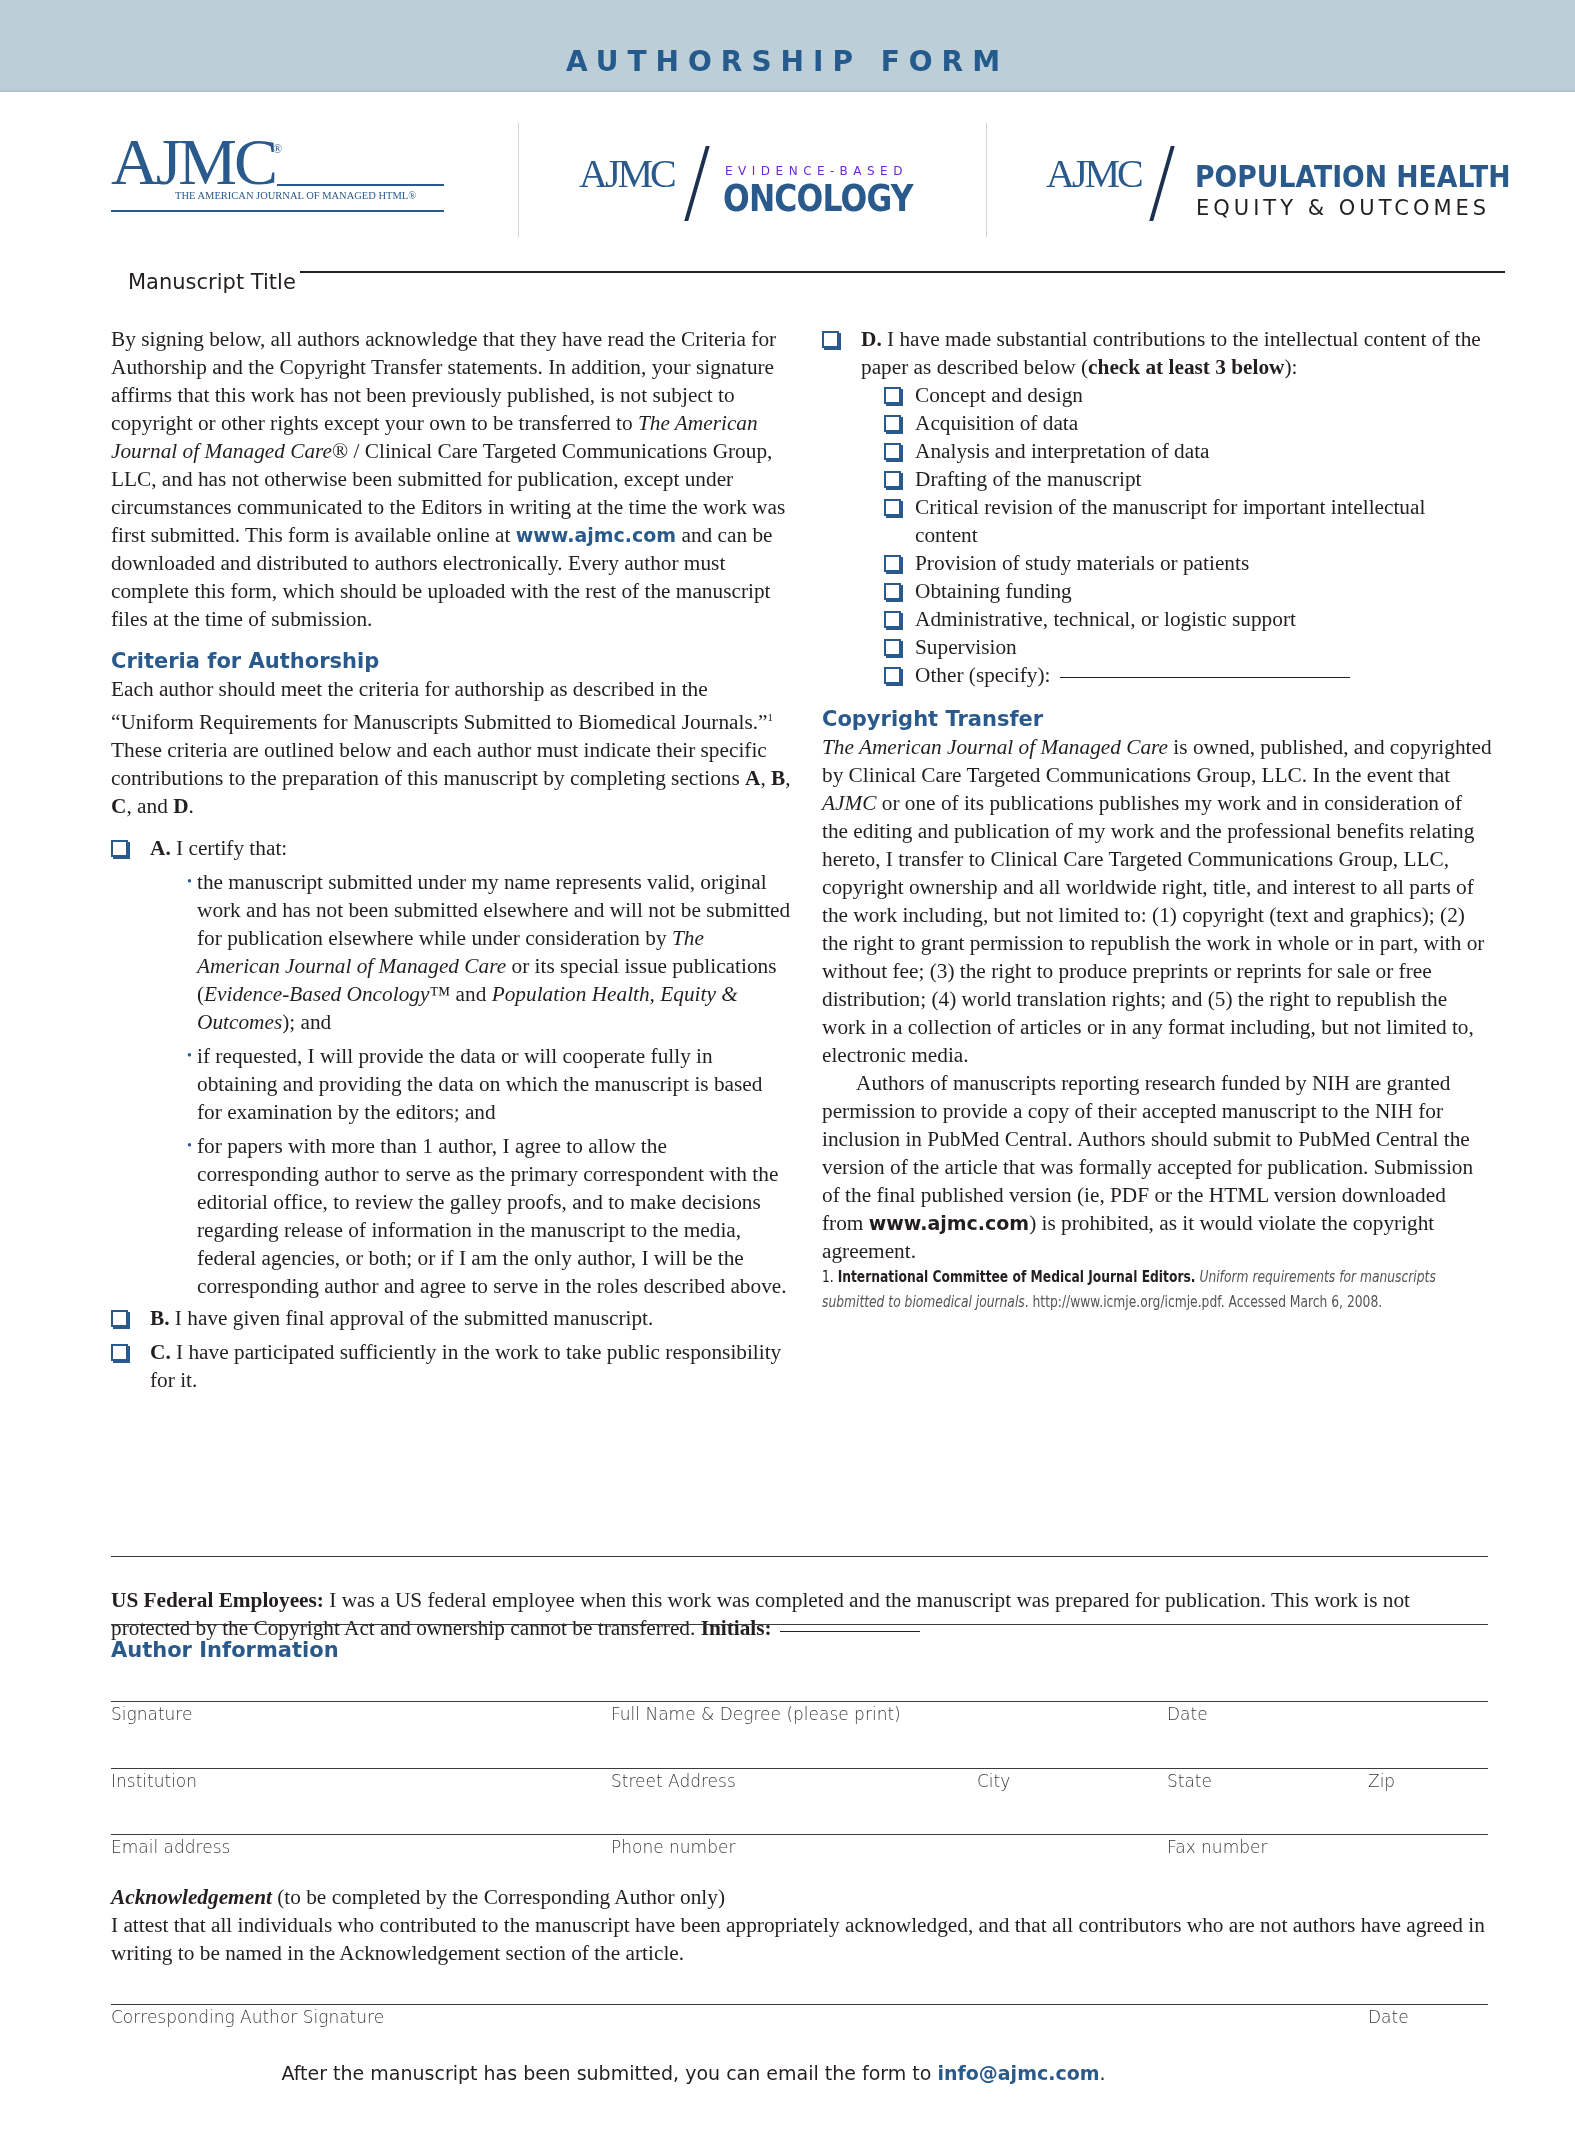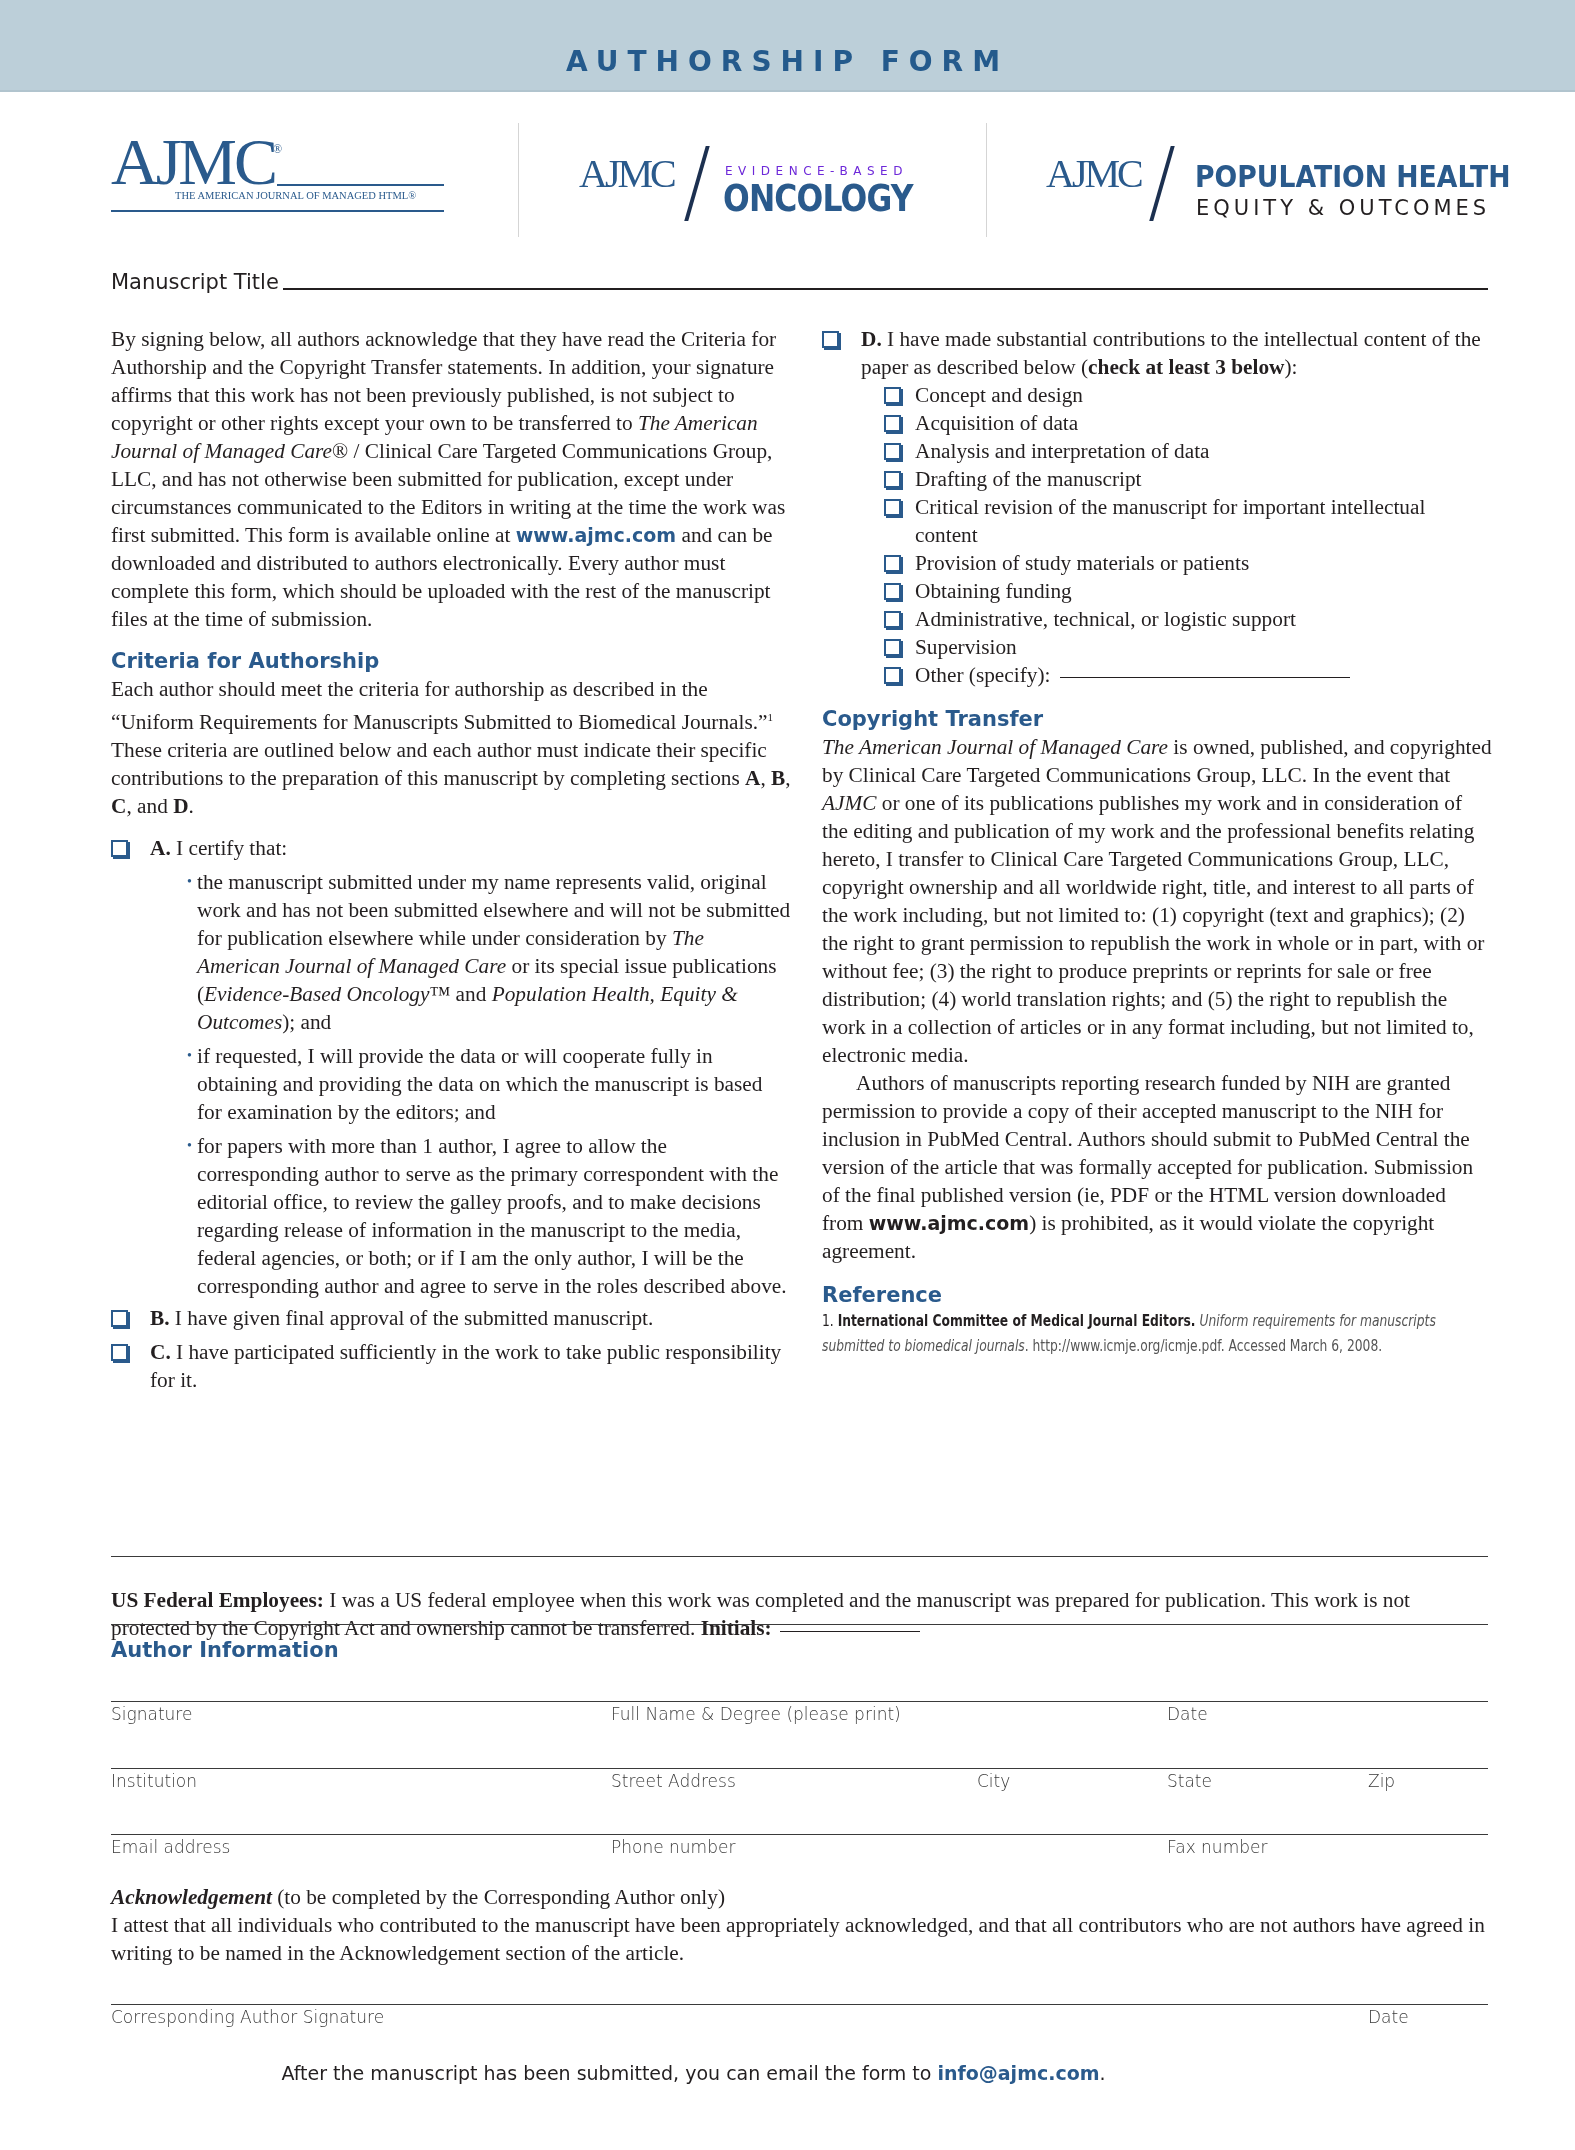--- a/index.html
+++ b/index.html
@@ -35,21 +35,21 @@
   .logo-onc .eb { position: absolute; left: 150px; top: 24px; font-family: "DejaVu Sans", sans-serif; font-size: 12px; letter-spacing: 5.5px; color: #6d28d9; }
   .logo-onc .onc { position: absolute; left: 148px; top: 37px; font-family: "DejaVu Sans", sans-serif; font-weight: bold; font-size: 37px; color: #2a5a8c; letter-spacing: -1px; transform: scaleX(0.85); transform-origin: left; }
 
   .logo-pop { left: 1040px; top: 140px; width: 460px; height: 90px; }
   .logo-pop .ajmc { position: absolute; left: 6px; top: 10px; font-size: 40px; }
   .logo-pop .slash { left: 120px; top: 6px; height: 75px; }
   .logo-pop .ph { position: absolute; left: 155px; top: 18px; font-family: "DejaVu Sans", sans-serif; font-weight: bold; font-size: 31px; color: #2a5a8c; letter-spacing: 0px; transform: scaleX(0.86); transform-origin: left; white-space: nowrap; }
   .logo-pop .eo { position: absolute; left: 156px; top: 56px; font-family: "DejaVu Sans", sans-serif; font-size: 21px; letter-spacing: 4px; color: #231f20; white-space: nowrap; }
 
   
-  .ms-title { left: 111px; top: 270px; width: 1377px; display: flex; align-items: flex-end; }
+  .ms-title { left: 128px; top: 270px; width: 1377px; display: flex; align-items: flex-start; }
   .ms-title .lbl { font-family: "DejaVu Sans", sans-serif; font-size: 21px; color: #231f20; white-space: nowrap; padding-right: 4px; }
   .ms-title .line { flex: 1; border-bottom: 2px solid #231f20; margin-bottom: 4px; height: 1px; }
 
   .body { font-size: 21.3px; line-height: 28px; color: #231f20; }
   .col-left { left: 111px; top: 325px; width: 680px; }
   .col-right { left: 822px; top: 325px; width: 670px; }
   p { margin: 0; }
   .h2 { font-family: "DejaVu Sans", sans-serif; font-weight: bold; font-size: 21px; color: #2a5a8c; line-height: 28px; }
   .link { font-family: "DejaVu Sans", sans-serif; font-weight: bold; color: #2a5a8c; font-size: 19px; }
   .boldlink { font-family: "DejaVu Sans", sans-serif; font-weight: bold; font-size: 19px; }
@@ -199,21 +199,20 @@
   </div>
 
   <div class="h2" style="margin-top:16px;">Copyright Transfer</div>
   <p>
     <i>The American Journal of Managed Care</i><span> is owned, published, and copyrighted by Clinical Care Targeted Communications Group, LLC. In the event that </span><i>AJMC</i><span> or one of its publications publishes my work and in consideration of the editing and publication of my work and the professional benefits relating hereto, I transfer to Clinical Care Targeted Communications Group, LLC, copyright ownership and all worldwide right, title, and interest to all parts of the work including, but not limited to: (1) copyright (text and graphics); (2) the right to grant permission to republish the work in whole or in part, with or without fee; (3) the right to produce preprints or reprints for sale or free distribution; (4) world translation rights; and (5) the right to republish the work in a collection of articles or in any format including, but not limited to, electronic media.</span>
   </p>
   <p style="text-indent:34px;">
     <span>Authors of manuscripts reporting research funded by NIH are granted permission to provide a copy of their accepted manuscript to the NIH for inclusion in PubMed Central. Authors should submit to PubMed Central the version of the article that was formally accepted for publication. Submission of the final published version (ie, PDF or the HTML version downloaded from </span><span class="boldlink">www.ajmc.com</span><span>) is prohibited, as it would violate the copyright agreement.</span>
   </p>
 
-  <div class="h2" style="margin-top:16px;">Reference</div>
   <div class="ref">
     <span>1. </span><b>International Committee of Medical Journal Editors.</b><span class="refi"> Uniform requirements for manuscripts submitted to biomedical journals</span><span class="refu">. http://www.icmje.org/icmje.pdf. Accessed March 6, 2008.</span>
   </div>
 </div>
 
 <div class="abs hline thin" style="top:1556px;"></div>
 <div class="abs body fed">
   <b>US Federal Employees:</b><span> I was a US federal employee when this work was completed and the manuscript was prepared for publication. This work is not protected by the Copyright Act and ownership cannot be transferred. </span><b>Initials:</b><span class="initials-line"></span>
 </div>
 <div class="abs hline thin" style="top:1624px;"></div>

